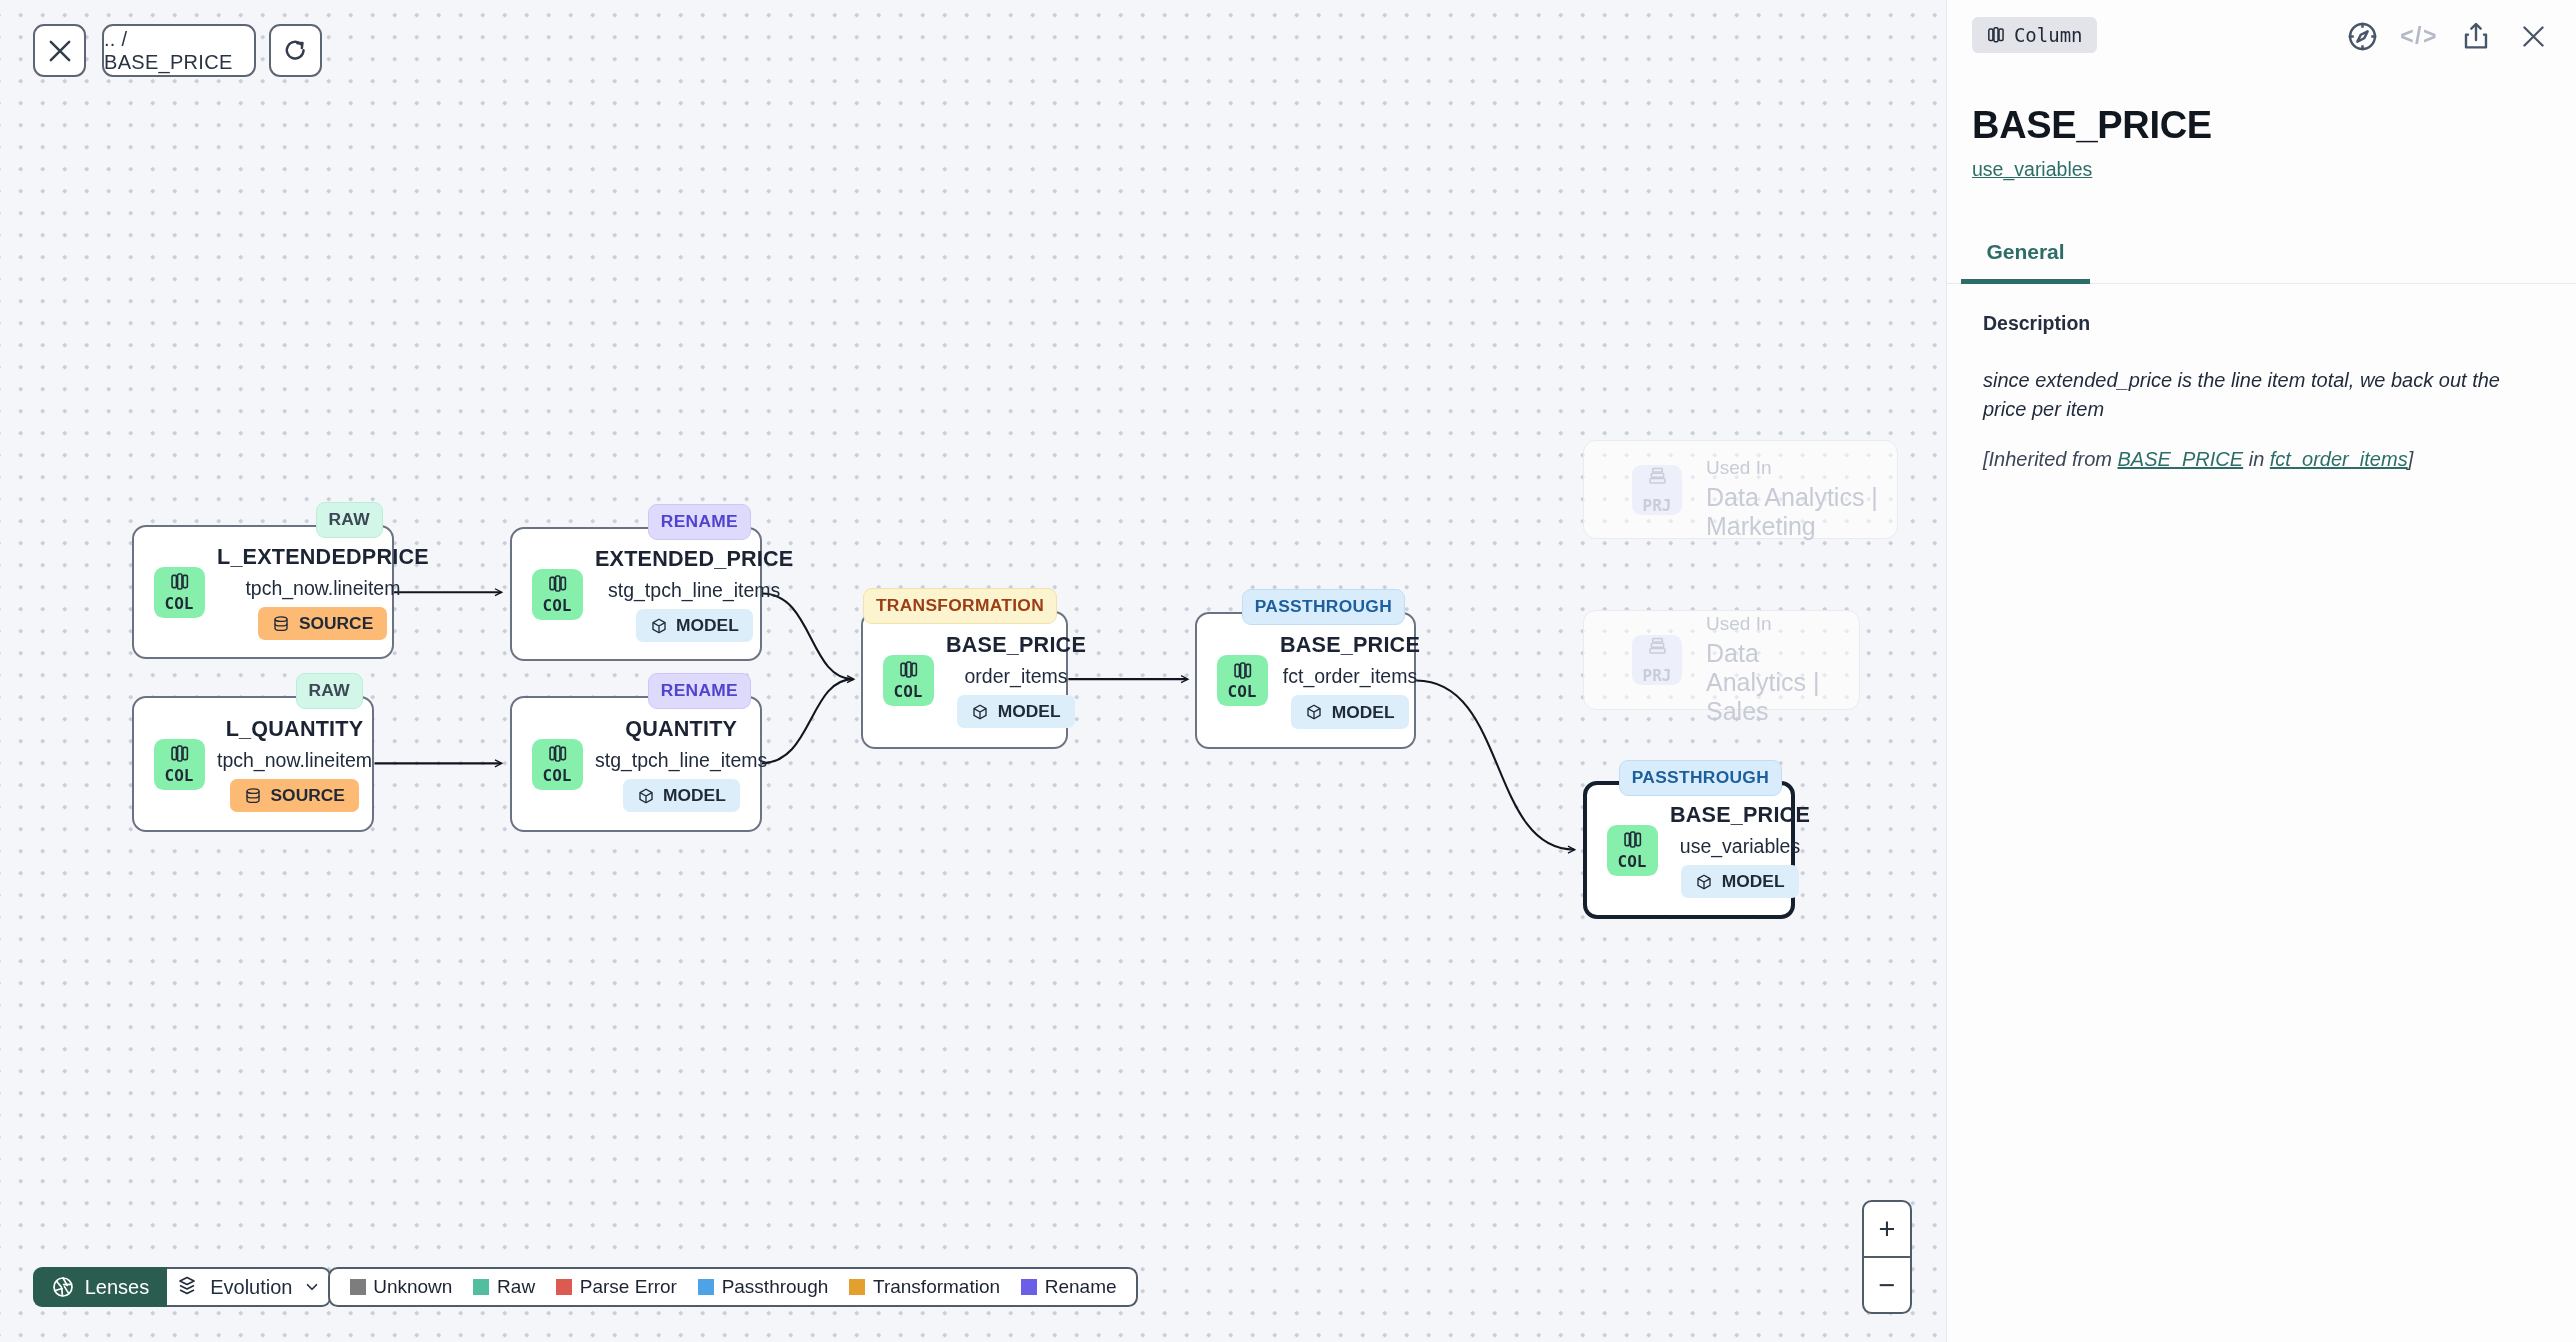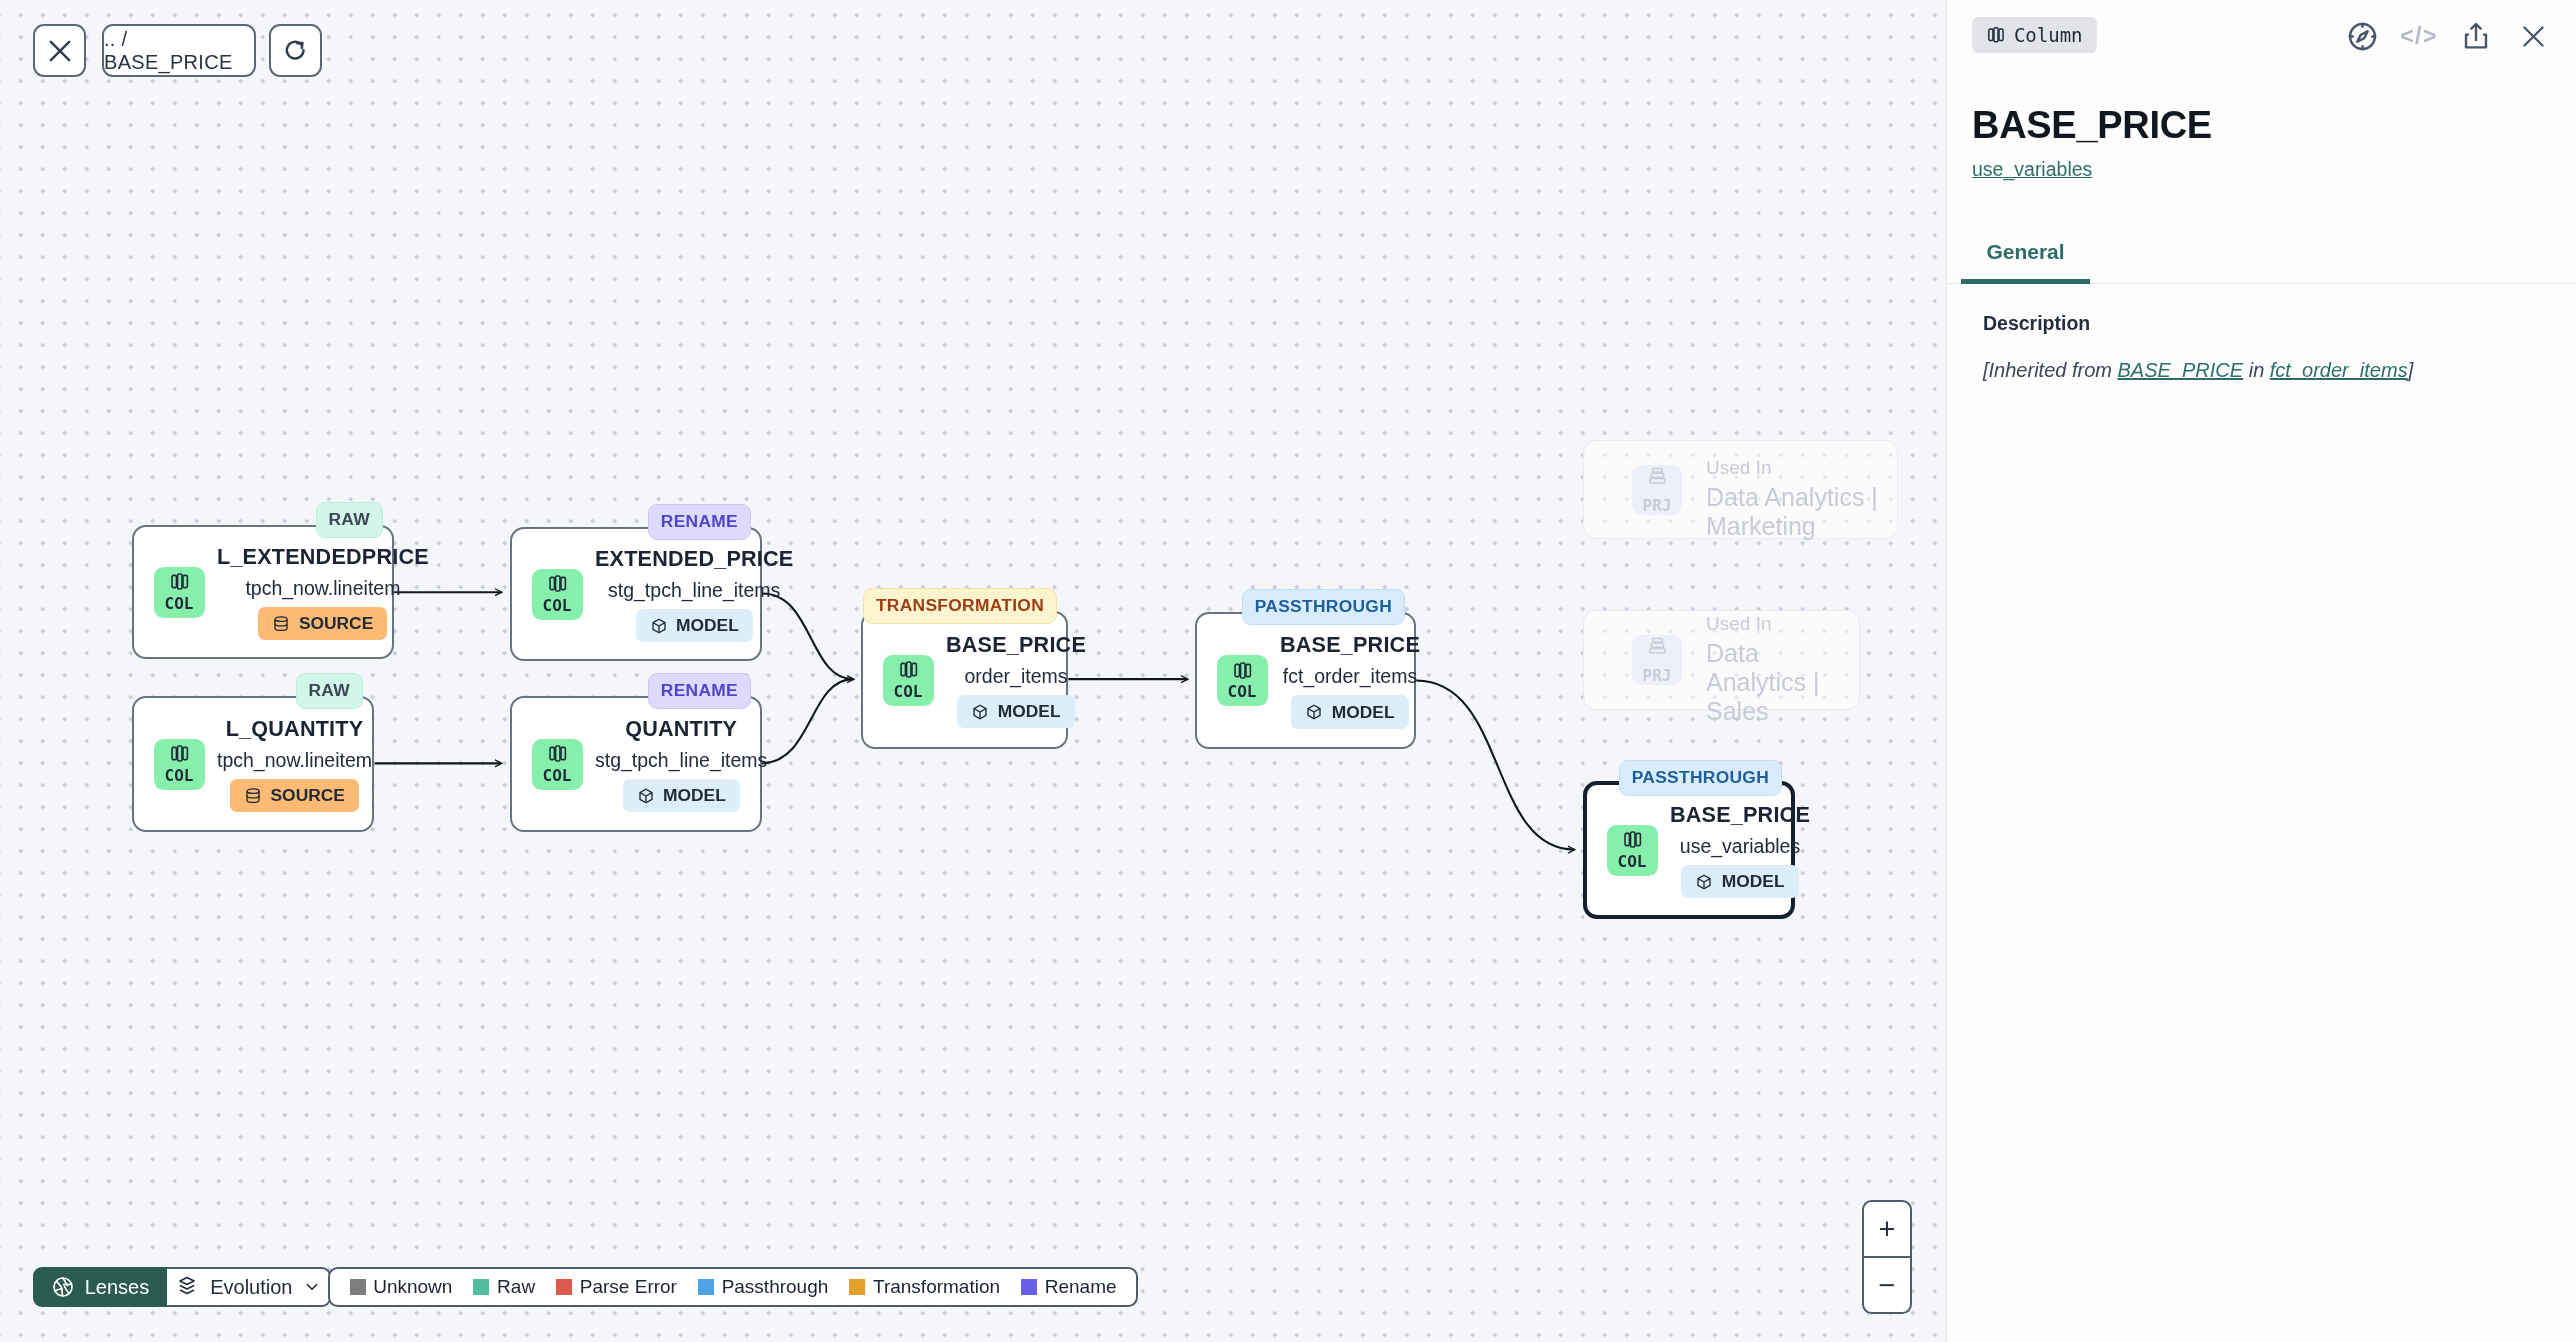--- a/index.html
+++ b/index.html
@@ -511,18 +511,19 @@
 
     <div class="tabs">
       <div class="tab">
         <span>General</span>
         <span class="tab-bar"></span>
       </div>
     </div>
 
     <div class="desc">
       <div class="desc-h">Description</div>
+      <div class="desc-body">since extended_price is the line item total, we back out the price per item</div>
       <div class="desc-inh"><span>[Inherited from </span><a>BASE_PRICE</a><span> in </span><a>fct_order_items</a><span>]</span></div>
     </div>
   </div>
 
 </div>
 
 
 </body></html>

